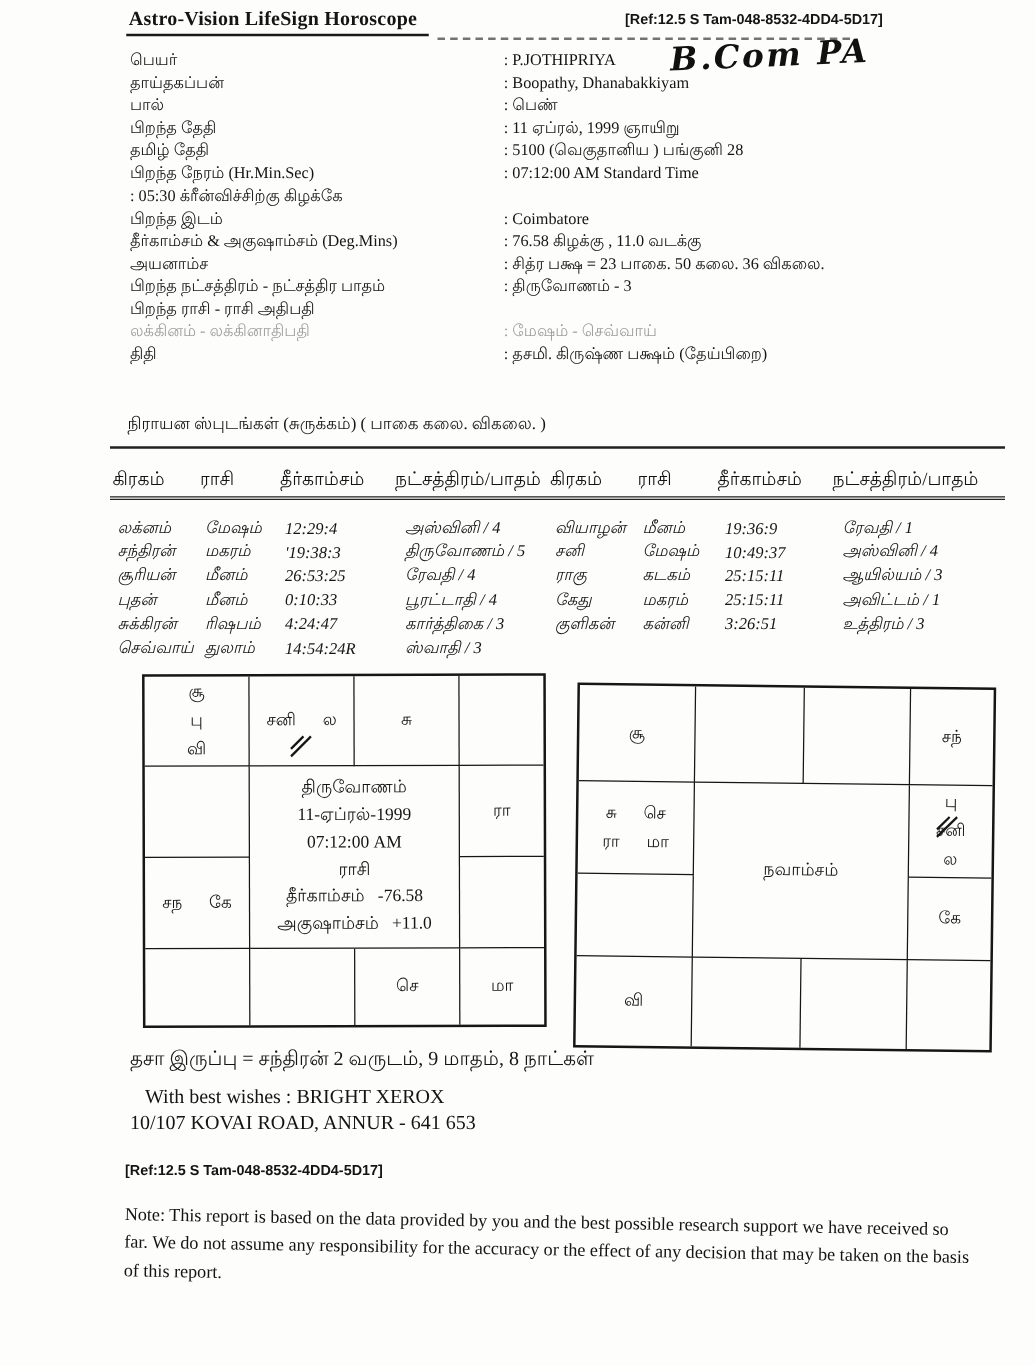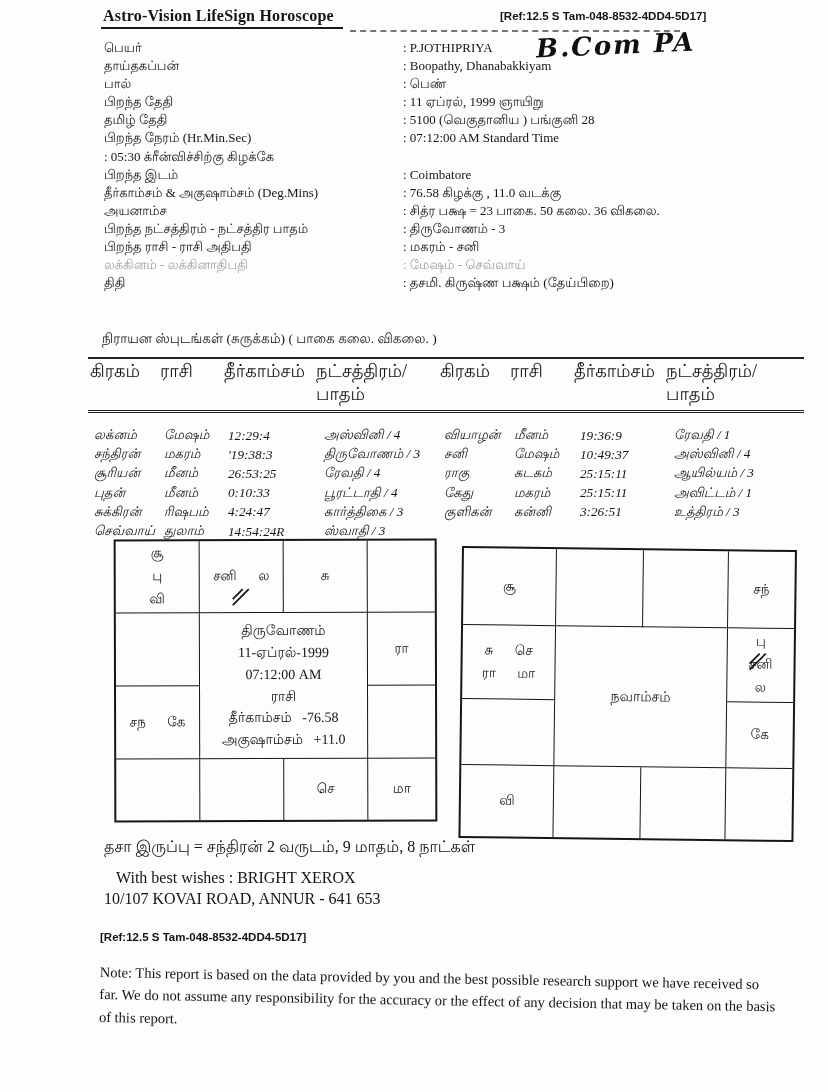--- a/index.html
+++ b/index.html
@@ -29,21 +29,21 @@
     transform:rotate(-2.5deg); letter-spacing:2px; color:#101010; white-space:nowrap;
   }
 
   
   .ptable { left:88px; top:331px; width:716px; }
   .ptitle { font-size:13.5px; margin-left:14px; }
   .phead {
     margin-top:9px; display:grid;
     grid-template-columns:70px 64px 92px 124px 70px 64px 92px 140px;
     border-top:2px solid #222; border-bottom:3.5px double #222;
-    padding:2px 0 3px 2px; font-size:18px;
+    padding:16px 0 3px 2px; font-size:15px;
   }
   .pbody { display:flex; margin-top:13px; margin-left:6px;font-style:italic; }
   .pgrid { display:grid; grid-auto-rows:19.2px; font-size:13.2px; align-items:center; }
   .pgrid.left  { grid-template-columns:70px 64px 96px 120px; }
   .pgrid.right { grid-template-columns:70px 66px 94px 132px; }
 
   
   .chart { border:2px solid #161616; display:grid; background:transparent; }
   .chart .cell {
     position:relative; display:flex; align-items:center; justify-content:center;
@@ -119,21 +119,20 @@
   <div class="drow">
       <span class="dlabel">அயனாம்ச</span>
       <span class="dvalue">: சித்ர பக்ஷ = 23 பாகை. 50 கலை. 36 விகலை.</span>
     </div>
   <div class="drow">
       <span class="dlabel">பிறந்த நட்சத்திரம் - நட்சத்திர பாதம்</span>
       <span class="dvalue">: திருவோணம் -  3</span>
     </div>
   <div class="drow">
       <span class="dlabel">பிறந்த ராசி - ராசி அதிபதி</span>
-      <span class="dvalue">: மகரம் - சனி</span>
     </div>
   <div class="drow faded">
       <span class="dlabel">லக்கினம் - லக்கினாதிபதி</span>
       <span class="dvalue">: மேஷம் - செவ்வாய்</span>
     </div>
   <div class="drow">
       <span class="dlabel">திதி</span>
       <span class="dvalue">: தசமி. கிருஷ்ண பக்ஷம் (தேய்பிறை)</span>
     </div>
 </div>
@@ -153,21 +152,21 @@
   </div>
   <div class="pbody">
     <div class="pgrid left">
       <span>லக்னம்</span>
         <span>மேஷம்</span>
         <span>12:29:4</span>
         <span>அஸ்வினி / 4</span>
       <span>சந்திரன்</span>
         <span>மகரம்</span>
         <span>'19:38:3</span>
-        <span>திருவோணம் / 3</span>
+        <span>திருவோணம் / 5</span>
       <span>சூரியன்</span>
         <span>மீனம்</span>
         <span>26:53:25</span>
         <span>ரேவதி / 4</span>
       <span>புதன்</span>
         <span>மீனம்</span>
         <span>0:10:33</span>
         <span>பூரட்டாதி / 4</span>
       <span>சுக்கிரன்</span>
         <span>ரிஷபம்</span>

